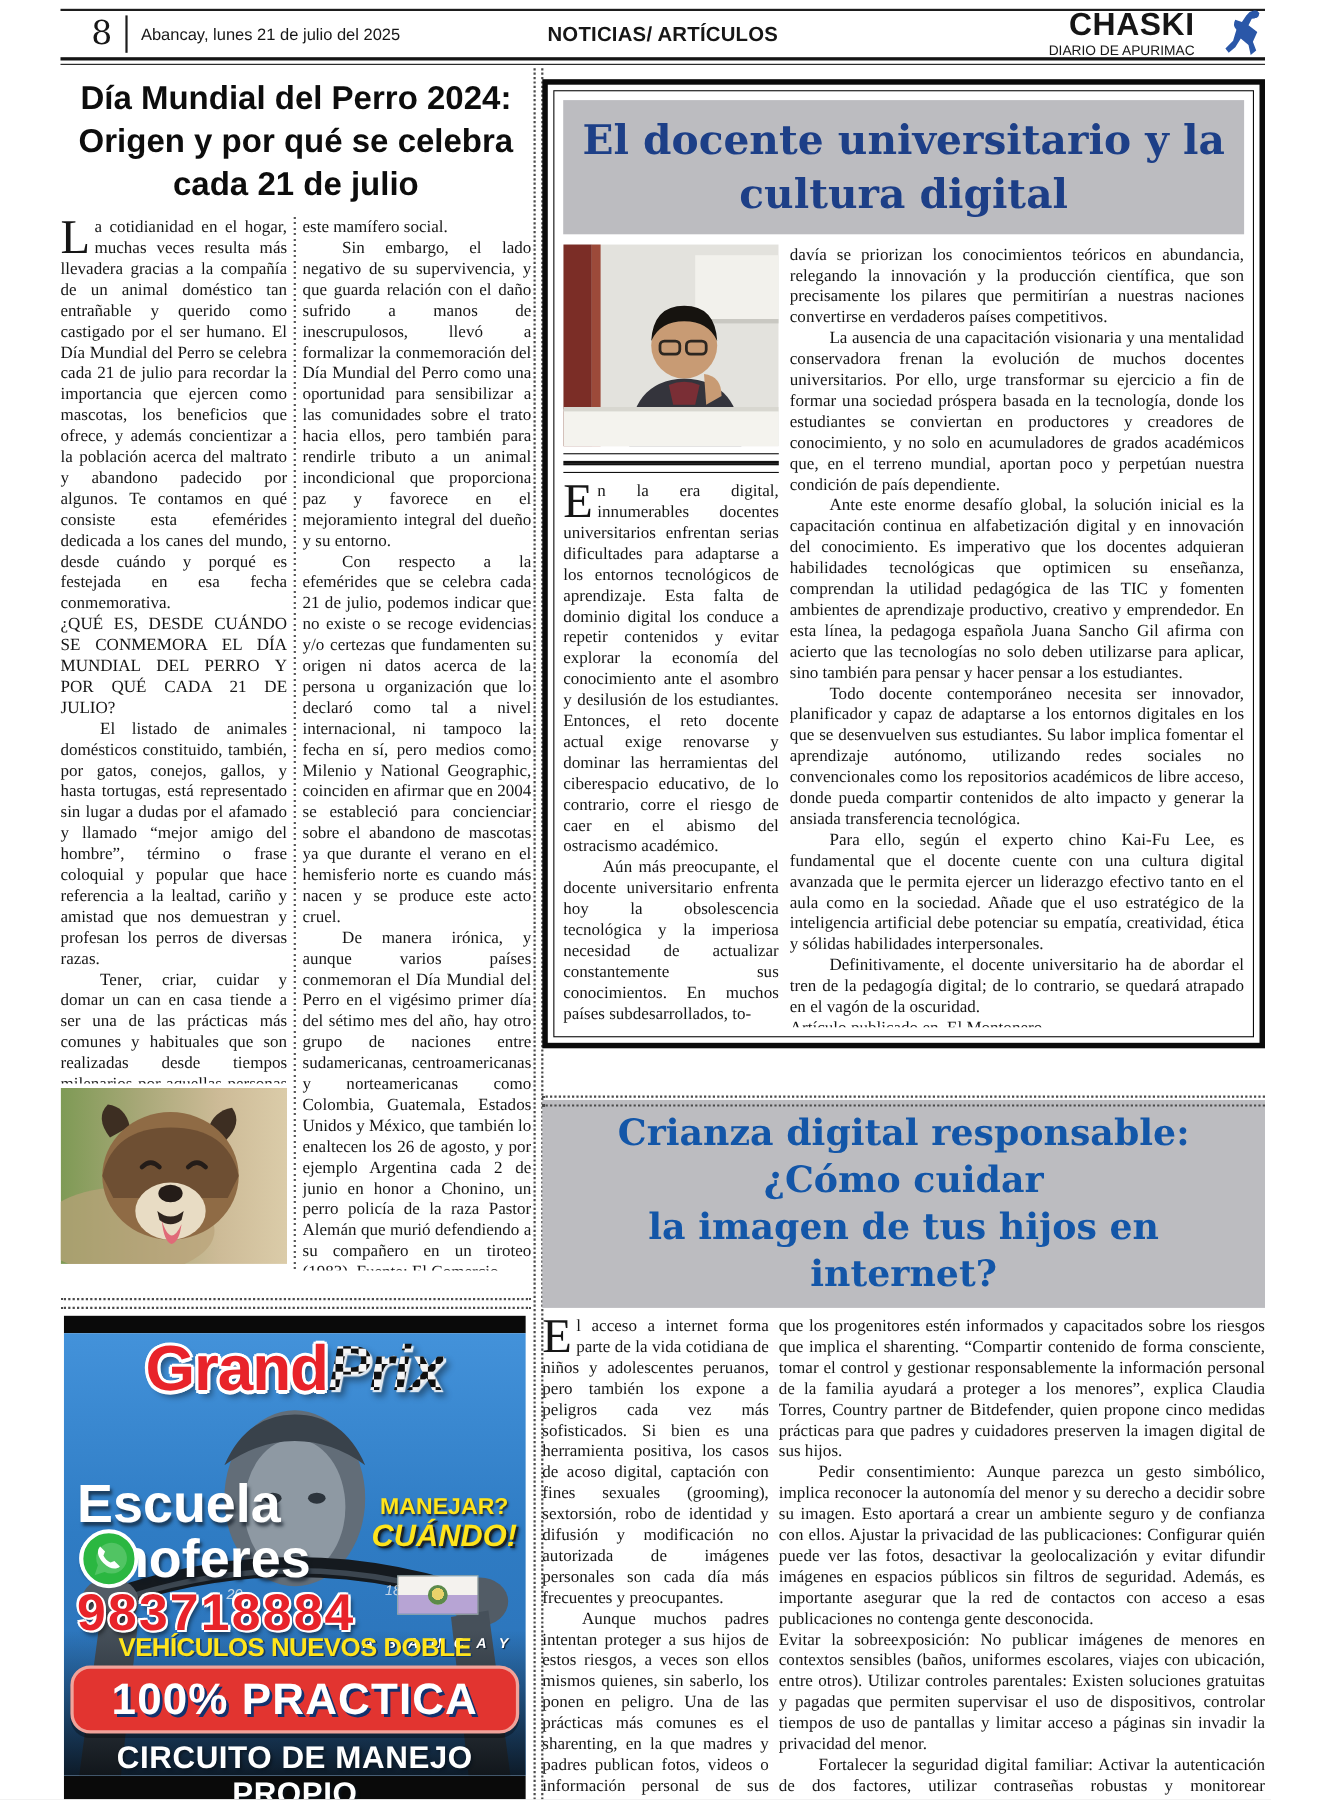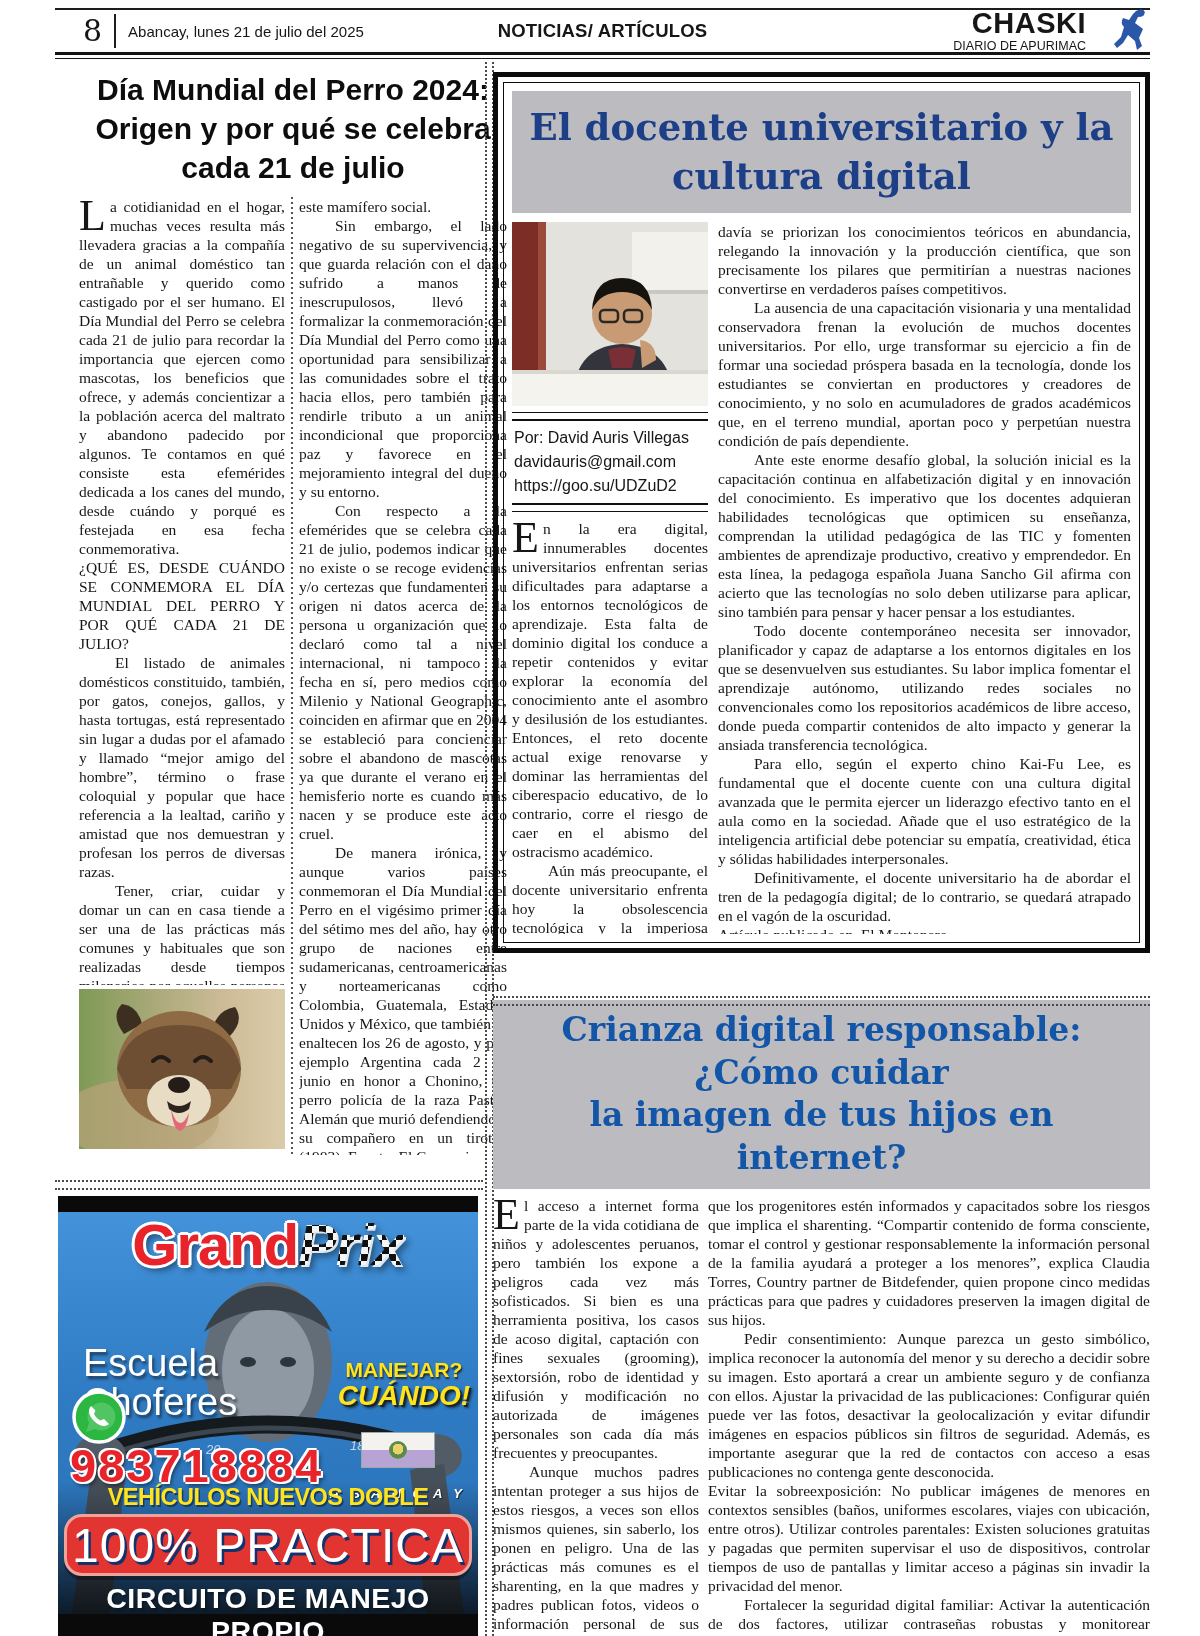--- a/index.html
+++ b/index.html
@@ -21,21 +21,21 @@
   .header-rules{position:absolute;left:55px;top:52px;width:1095px;}
   .hr1{height:3px;background:#141414;}
   .hr2{height:1.5px;background:#141414;margin-top:2.5px;}
 
   
   .txt p{margin:0;text-align:justify;font-size:15.5px;line-height:19px;}
   .txt p.ind{text-indent:36px;}
   .dropcap{float:left;font-size:44px;line-height:35px;padding:1px 4px 0 0;}
 
   
-  .left-region{position:absolute;left:55px;top:68px;width:428px;margin-left:24px;}
+  .left-region{position:absolute;left:55px;top:68px;width:428px;}
   .dog-title{font-family:"Liberation Sans",sans-serif;font-weight:bold;font-size:30px;
              line-height:1.3;text-align:center;margin:2px 0 10px 0;color:#0d0d0d;}
   .dog-cols{display:flex;height:958px;}
   .dog-col1{width:206px;display:flex;flex-direction:column;}
   .dog-col1 .colflow{height:788px;overflow:hidden;}
   .dog-div{width:2px;background:repeating-linear-gradient(180deg,#555 0 2px,transparent 2px 5px);margin:0 6px;}
   .dog-col2{flex:1;overflow:hidden;}
   .dog-photo{height:160px;margin-top:4px;overflow:hidden;position:relative;}
   .dog-photo svg{display:block;}
 
@@ -87,22 +87,22 @@
   .driver-svg{position:absolute;left:0;top:0;z-index:0;}
   .gp-logo{position:absolute;top:4px;left:0;width:100%;text-align:center;z-index:2;
            font-weight:bold;font-size:58px;line-height:1;letter-spacing:-1px;white-space:nowrap;}
   .gp-grand{color:#e8232a;
     text-shadow:3px 0 0 #fff,-3px 0 0 #fff,0 3px 0 #fff,0 -3px 0 #fff,
                 2px 2px 0 #fff,-2px -2px 0 #fff,2px -2px 0 #fff,-2px 2px 0 #fff,4px 5px 6px rgba(0,0,0,.45);}
   .gp-prix{font-style:italic;
     background:repeating-conic-gradient(#101010 0% 25%,#f5f5f5 0% 50%);background-size:14px 14px;
     -webkit-background-clip:text;background-clip:text;color:transparent;
     filter:drop-shadow(2px 2px 0 rgba(255,255,255,.85)) drop-shadow(3px 4px 3px rgba(0,0,0,.4));}
-  .school{position:absolute;left:25px;top:132px;z-index:2;color:#fff;font-weight:normal;
-          font-size:38px;line-height:1.02;text-shadow:2px 3px 3px rgba(15,25,35,.65);}
+  .school{position:absolute;left:12px;top:132px;z-index:2;color:#fff;font-weight:bold;
+          font-size:49px;line-height:1.02;text-shadow:2px 3px 3px rgba(15,25,35,.65);}
   .manejar-block{position:absolute;right:8px;top:146px;z-index:2;text-align:center;line-height:1.1;}
   .manejar{color:#ffe41c;font-weight:bold;font-size:21px;text-shadow:1px 2px 2px #1c242c;}
   .facil{color:#ffe41c;font-weight:bold;font-style:italic;font-size:28px;
          text-shadow:2px 2px 0 #1c242c,3px 3px 3px rgba(0,0,0,.6);}
   .wa{position:absolute;left:14px;top:178px;z-index:2;}
   .phone{position:absolute;left:12px;top:226px;z-index:2;color:#e8232a;font-weight:bold;
          font-size:47px;letter-spacing:2px;
          text-shadow:2px 0 0 #fff,-2px 0 0 #fff,0 2px 0 #fff,0 -2px 0 #fff,
                      2px 2px 0 #fff,-2px -2px 0 #fff,3px 4px 4px rgba(0,0,0,.5);}
   .flag-wrap{position:absolute;right:12px;top:220px;z-index:2;text-align:center;}
@@ -112,21 +112,21 @@
   .flag-crest{position:absolute;left:27px;top:8px;width:18px;height:18px;border-radius:50%;
               background:radial-gradient(circle at 50% 45%,#e9d26a 0 40%,#5c8a4a 41% 70%,#7aa45e 71% 100%);}
   .city{margin-top:18px;color:#fff;font-weight:bold;font-style:italic;font-size:13px;
         letter-spacing:4px;text-shadow:1px 1px 1px #123;}
   .vehiculos{position:absolute;left:0;top:272px;width:100%;text-align:center;z-index:2;
              color:#ffe41c;font-weight:bold;font-size:23.5px;letter-spacing:-.5px;
              text-shadow:1.5px 1.5px 0 #183a66;}
   .practica{position:absolute;left:6px;right:6px;top:302px;height:56px;z-index:2;
             background:#e23430;border:3px solid #f0a39a;border-radius:18px;
             box-shadow:0 4px 0 rgba(0,0,0,.3);display:flex;align-items:center;justify-content:center;
-            color:#fff;font-weight:normal;font-size:48px;letter-spacing:1px;
+            color:#fff;font-weight:bold;font-size:40px;letter-spacing:1px;
             text-shadow:2.5px 2.5px 0 #12326e;}
   .circuito{position:absolute;left:0;top:370px;width:100%;text-align:center;z-index:2;
             color:#fff;font-weight:bold;font-size:28.5px;letter-spacing:.5px;
             text-shadow:2px 2px 2px rgba(10,20,30,.7);}
 </style>
 </head>
 <body>
 
 <div class="page">
 
@@ -287,25 +287,20 @@
                 <path d="M80 88 q2 -32 30 -32 q28 0 30 32 q-8 -18 -30 -18 q-22 0 -30 18 z" fill="#16130f"></path>
                 <rect x="88" y="88" width="18" height="12" rx="4" fill="none" stroke="#2c2620" stroke-width="2.5"></rect>
                 <rect x="112" y="88" width="18" height="12" rx="4" fill="none" stroke="#2c2620" stroke-width="2.5"></rect>
                 <path d="M128 118 q16 2 16 20 l-14 8 z" fill="#c89b74"></path>
                 <rect y="150" width="196" height="34" fill="#f4f3ee"></rect>
                 <rect y="148" width="196" height="4" fill="#d8d7d0"></rect>
               </svg>
             </div>
             <div class="byline-box">
               <div class="rule-a"></div>
-              <div class="byline">
-                <div>Por: David Auris Villegas</div>
-                <div>davidauris@gmail.com</div>
-                <div>https://goo.su/UDZuD2</div>
-              </div>
               <div class="rule-b"></div>
             </div>
             <div class="colflow">
               <p><span class="dropcap">E</span><span>n la era digital, innumerables docentes universitarios enfrentan serias dificultades para adaptarse a los entornos tecnológicos de aprendizaje. Esta falta de dominio digital los conduce a repetir contenidos y evitar explorar la economía del conocimiento ante el asombro y desilusión de los estudiantes. Entonces, el reto docente actual exige renovarse y dominar las herramientas del ciberespacio educativo, de lo contrario, corre el riesgo de caer en el abismo del ostracismo académico.</span></p>
               <p class="ind">Aún más preocupante, el docente universitario enfrenta hoy la obsolescencia tecnológica y la imperiosa necesidad de actualizar constantemente sus conocimientos. En muchos países subdesarrollados, to-</p>
             </div>
           </div>
           <div class="d-col2">
             <p>davía se priorizan los conocimientos teóricos en abundancia, relegando la innovación y la producción científica, que son precisamente los pilares que permitirían a nuestras naciones convertirse en verdaderos países competitivos.</p>
             <p class="ind">La ausencia de una capacitación visionaria y una mentalidad conservadora frenan la evolución de muchos docentes universitarios. Por ello, urge transformar su ejercicio a fin de formar una sociedad próspera basada en la tecnología, donde los estudiantes se conviertan en productores y creadores de conocimiento, y no solo en acumuladores de grados académicos que, en el terreno mundial, aportan poco y perpetúan nuestra condición de país dependiente.</p>

